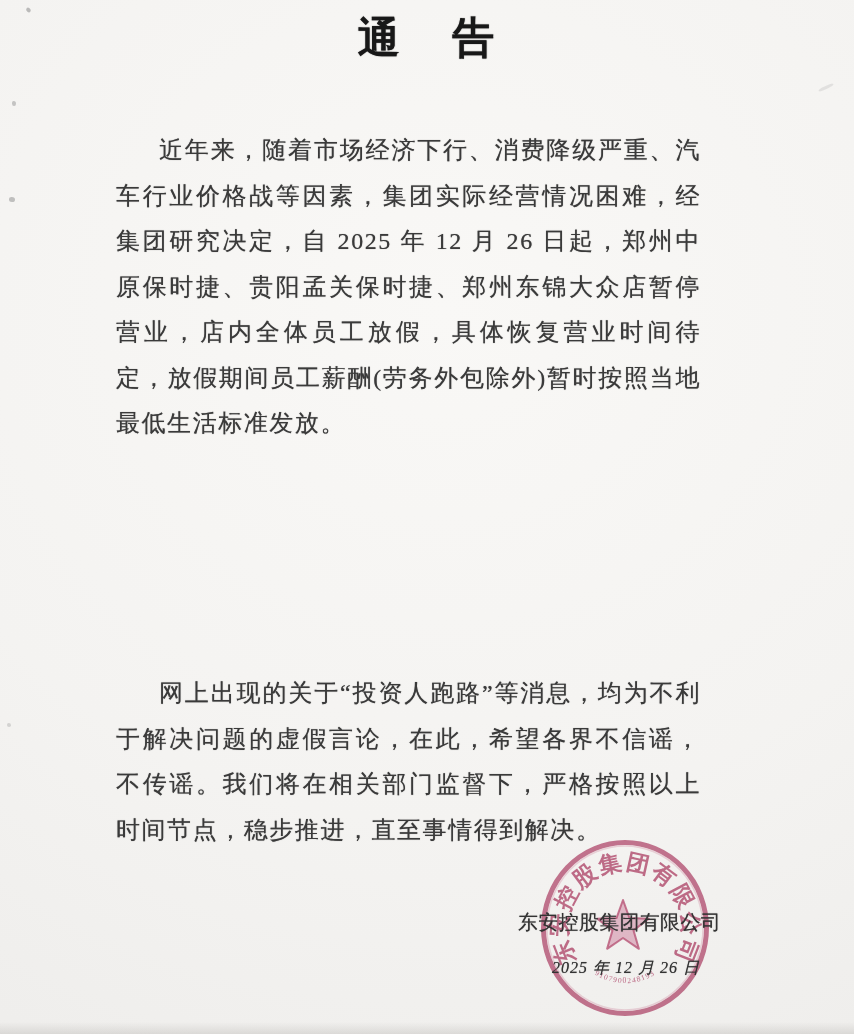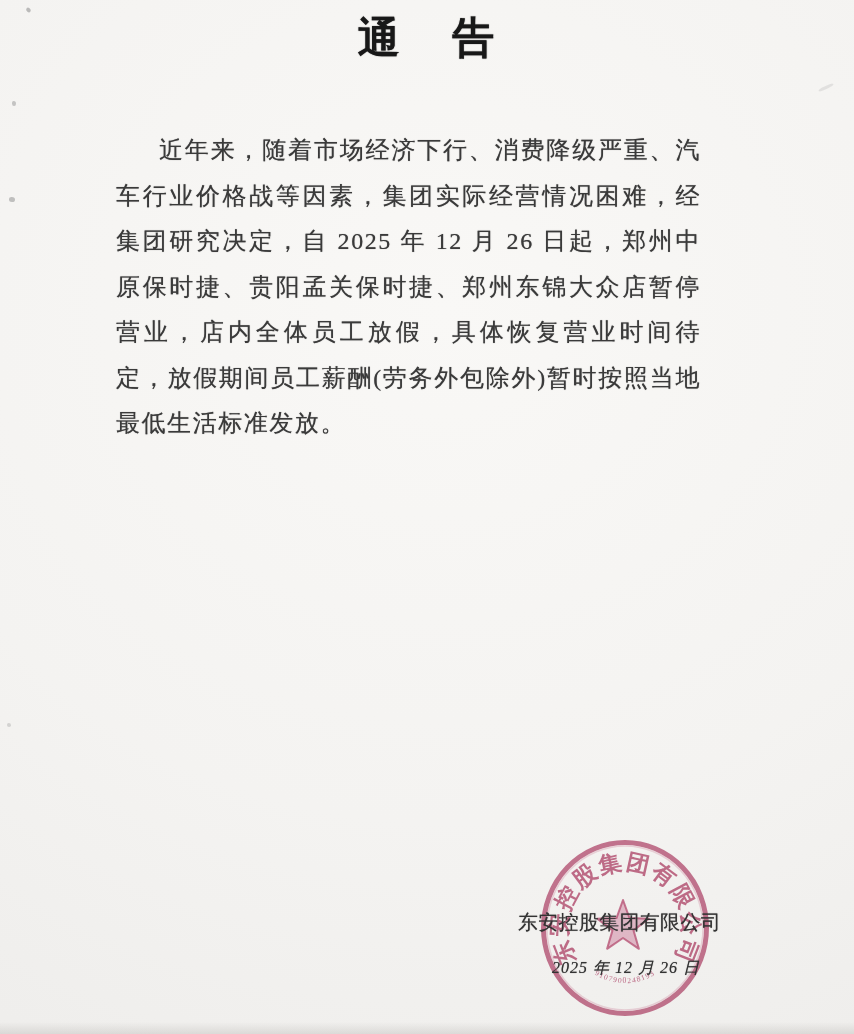--- a/index.html
+++ b/index.html
@@ -61,20 +61,21 @@
   <span class="speck s1"></span>
   <span class="speck s2"></span>
   <span class="speck s3"></span>
   <span class="speck s4"></span>
   <span class="speck s5"></span>
 
   <h1 class="title">通 告</h1>
 
 
   <p class="para p1">近年来，随着市场经济下行、消费降级严重、汽车行业价格战等因素，集团实际经营情况困难，经集团研究决定，自 2025 年 12 月 26 日起，郑州中原保时捷、贵阳孟关保时捷、郑州东锦大众店暂停营业，店内全体员工放假，具体恢复营业时间待定，放假期间员工薪酬(劳务外包除外)暂时按照当地最低生活标准发放。</p>
+  <p class="para p3">网上出现的关于“投资人跑路”等消息，均为不利于解决问题的虚假言论，在此，希望各界不信谣，不传谣。我们将在相关部门监督下，严格按照以上时间节点，稳步推进，直至事情得到解决。</p>
 
   <svg class="seal" viewBox="0 0 176 182" aria-hidden="true">
     <defs>
       <path id="arcTop" d="M 87 148 A 58 58 0 0 1 87 32 A 58 58 0 0 1 87 148" fill="none"></path>
       <path id="arcBottom" d="M 33 104 A 56 56 0 0 0 141 104" fill="none"></path>
     </defs>
     <ellipse cx="87" cy="90" rx="81.5" ry="85.5" fill="none" stroke="#b5426a" stroke-width="5" opacity="0.78"></ellipse>
     <ellipse cx="87" cy="90" rx="78" ry="82" fill="none" stroke="#d98aa5" stroke-width="1.5" opacity="0.35"></ellipse>
     <polygon points="85,62 91.5,80.1 110.7,80.7 95.5,92.4 100.9,110.8 85,100 69.1,110.8 74.5,92.4 59.3,80.7 78.5,80.1" fill="#cf6b92" fill-opacity="0.45" stroke="#bd4b73" stroke-width="2" stroke-opacity="0.8" stroke-linejoin="round"></polygon>
     <text class="seal-arc-text" text-anchor="middle">

